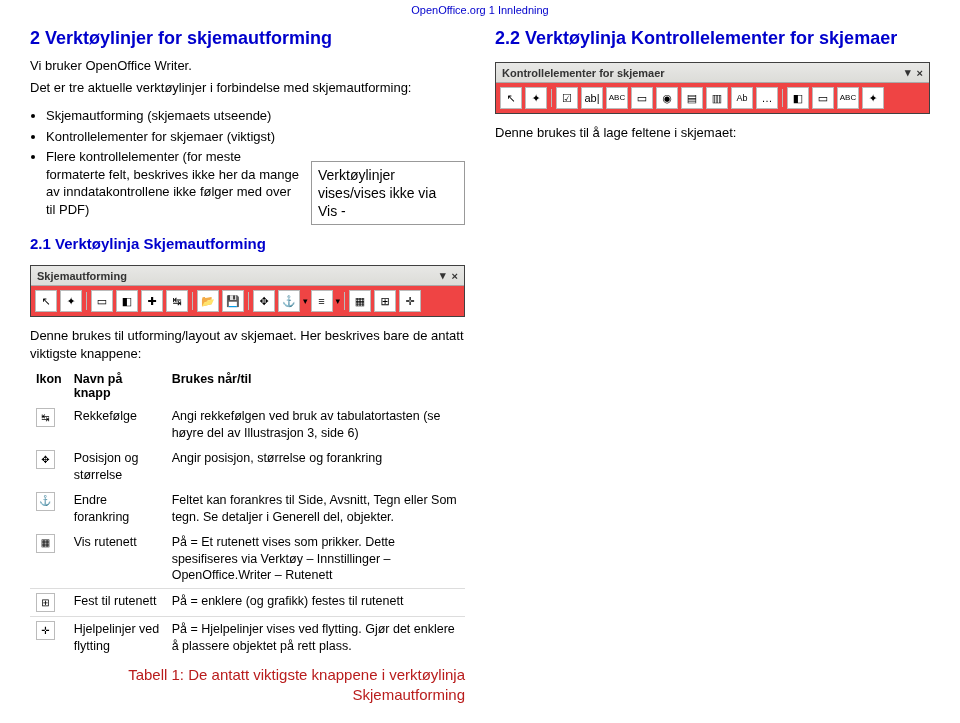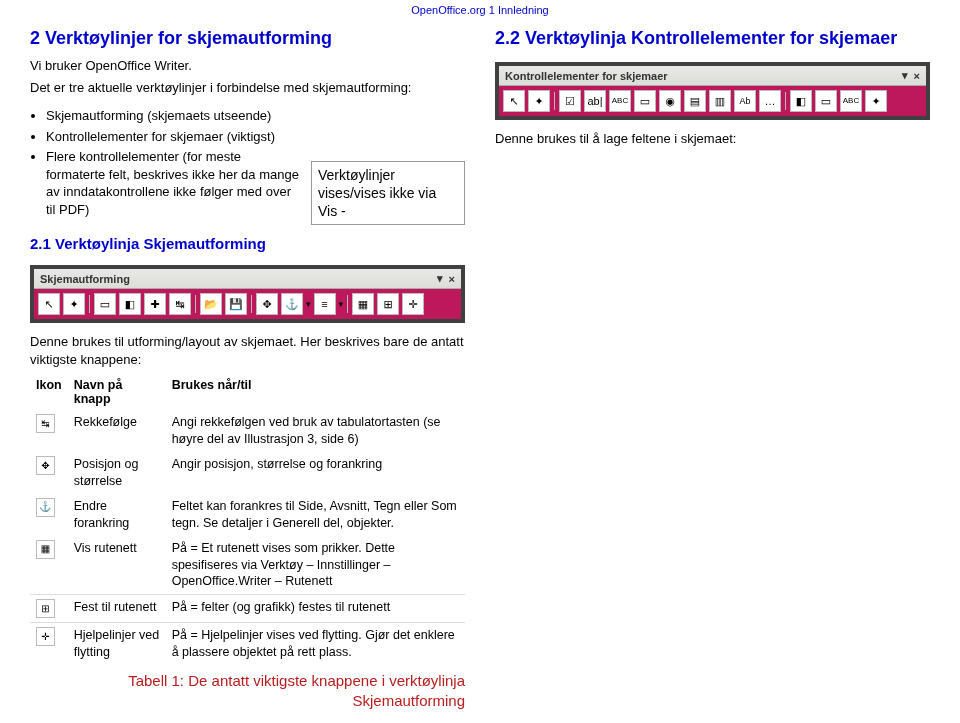--- a/index.html
+++ b/index.html
@@ -51,22 +51,22 @@
   }
   .row-bullet-box {
     display: flex;
     align-items: flex-end;
     gap: 8px;
   }
   .row-bullet-box ul { flex: 1; }
   .row-bullet-box .note-box { width: 140px; flex-shrink: 0; margin-top: 2px; }
 
   .toolbar {
-    border: 4px solid #404040;
-    background: #be185d;
+    border: 1px solid #404040;
+    background: #ef4444;
     margin: 13px 0 10px 0;
     font-size: 11px;
   }
   .toolbar-title {
     background: linear-gradient(#e8e8e6, #dcdcd8);
     border-bottom: 1px solid #aaa;
     padding: 3px 6px;
     display: flex;
     align-items: center;
     gap: 6px;
@@ -237,21 +237,21 @@
                 <span class="tb-btn small">▦</span>
               </td>
             <td>Vis rutenett</td>
             <td>På = Et rutenett vises som prikker. Dette spesifiseres via Verktøy – Innstillinger – OpenOffice.Writer – Rutenett</td>
           </tr>
           <tr class="div">
             <td class="icon-cell">
                 <span class="tb-btn small">⊞</span>
               </td>
             <td>Fest til rutenett</td>
-            <td>På = felter (og grafikk) festes til rutenett</td>
+            <td>På = enklere (og grafikk) festes til rutenett</td>
           </tr>
           <tr class="div">
             <td class="icon-cell">
                 <span class="tb-btn small">✛</span>
               </td>
             <td>Hjelpelinjer ved flytting</td>
             <td>På = Hjelpelinjer vises ved flytting. Gjør det enklere å plassere objektet på rett plass.</td>
           </tr>
         </tbody>
       </table>

